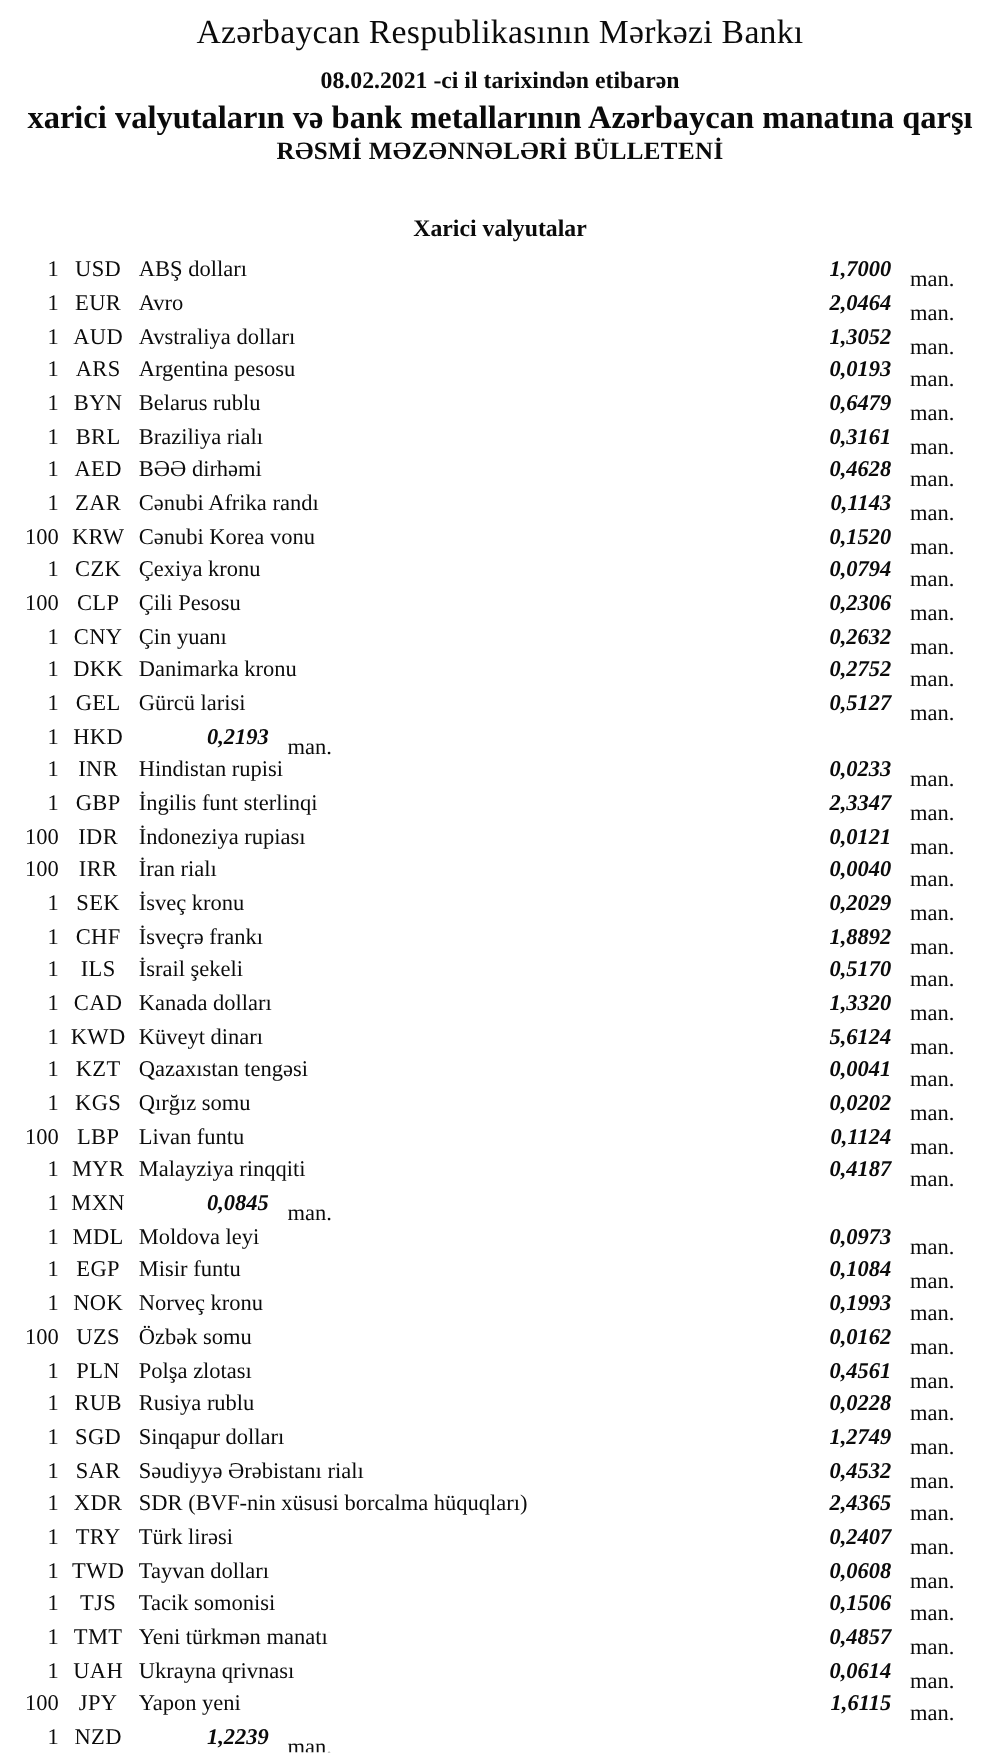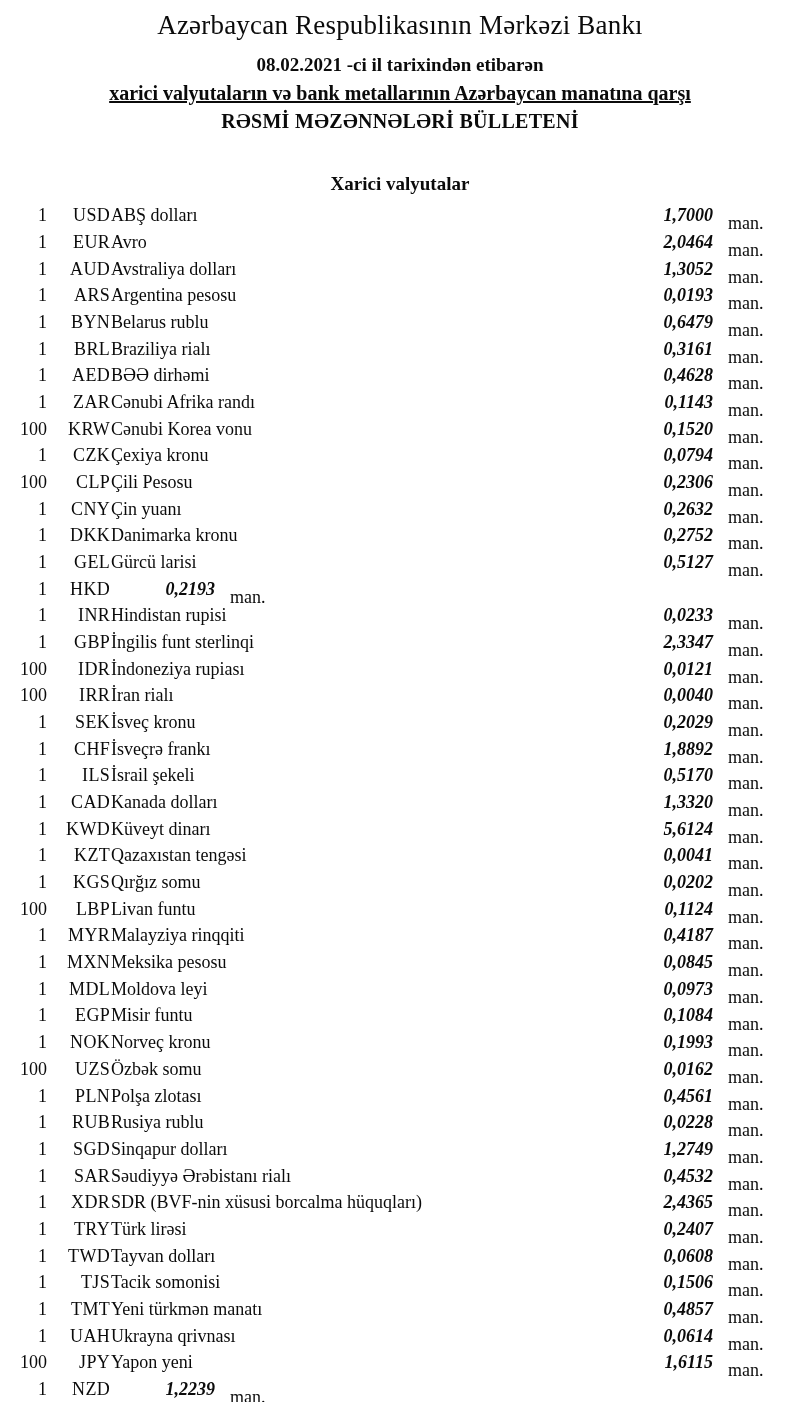--- a/index.html
+++ b/index.html
@@ -30,24 +30,23 @@
   .date-line {
     margin: 0;
     margin-top: 11px;
     font-size: 19px;
     font-weight: bold;
     line-height: 24px;
   }
   .subtitle-1 {
     margin: 0;
     margin-top: 3px;
-    font-size: 20px;
+    font-size: 26px;
     font-weight: bold;
     line-height: 27px;
-    text-decoration: underline;
   }
   .subtitle-2 {
     margin: 0;
     margin-top: 1px;
     font-size: 20px;
     font-weight: bold;
     line-height: 27px;
     letter-spacing: 0.3px;
   }
   .section-title {
@@ -68,21 +67,21 @@
     font-size: 18px;
     line-height: 22px;
   }
   .cell-qty {
     width: 47px;
     text-align: right;
     flex: 0 0 auto;
   }
   .cell-code {
     width: 63px;
-    text-align: right;
+    text-align: center;
     flex: 0 0 auto;
     letter-spacing: 0.3px;
   }
   .cell-name {
     flex: 1 1 auto;
     padding-left: 1px;
     white-space: nowrap;
     overflow: hidden;
   }
   .cell-rate {
@@ -333,21 +332,20 @@
     <span class="cell-qty">1</span>
     <span class="cell-code">MYR</span>
     <span class="cell-name">Malayziya rinqqiti</span>
     <span class="cell-rate">0,4187</span>
     <span class="cell-unit">man.</span>
   </div>
 
   <div class="row">
     <span class="cell-qty">1</span>
     <span class="cell-code">MXN</span>
-    <span class="cell-name">Meksika pesosu</span>
     <span class="cell-rate">0,0845</span>
     <span class="cell-unit">man.</span>
   </div>
 
   <div class="row">
     <span class="cell-qty">1</span>
     <span class="cell-code">MDL</span>
     <span class="cell-name">Moldova leyi</span>
     <span class="cell-rate">0,0973</span>
     <span class="cell-unit">man.</span>

